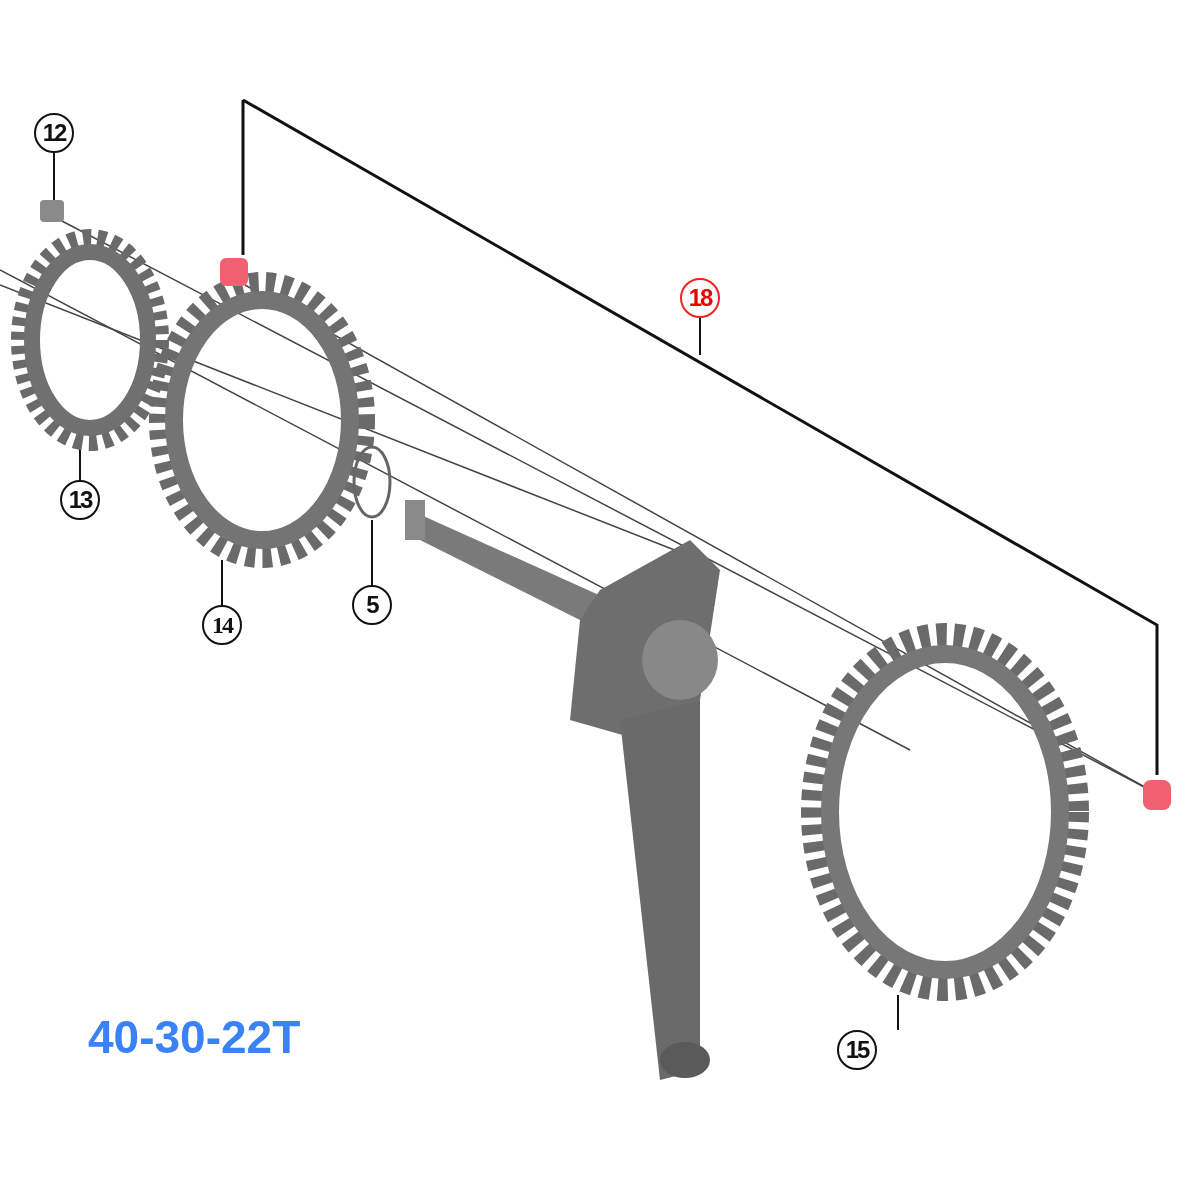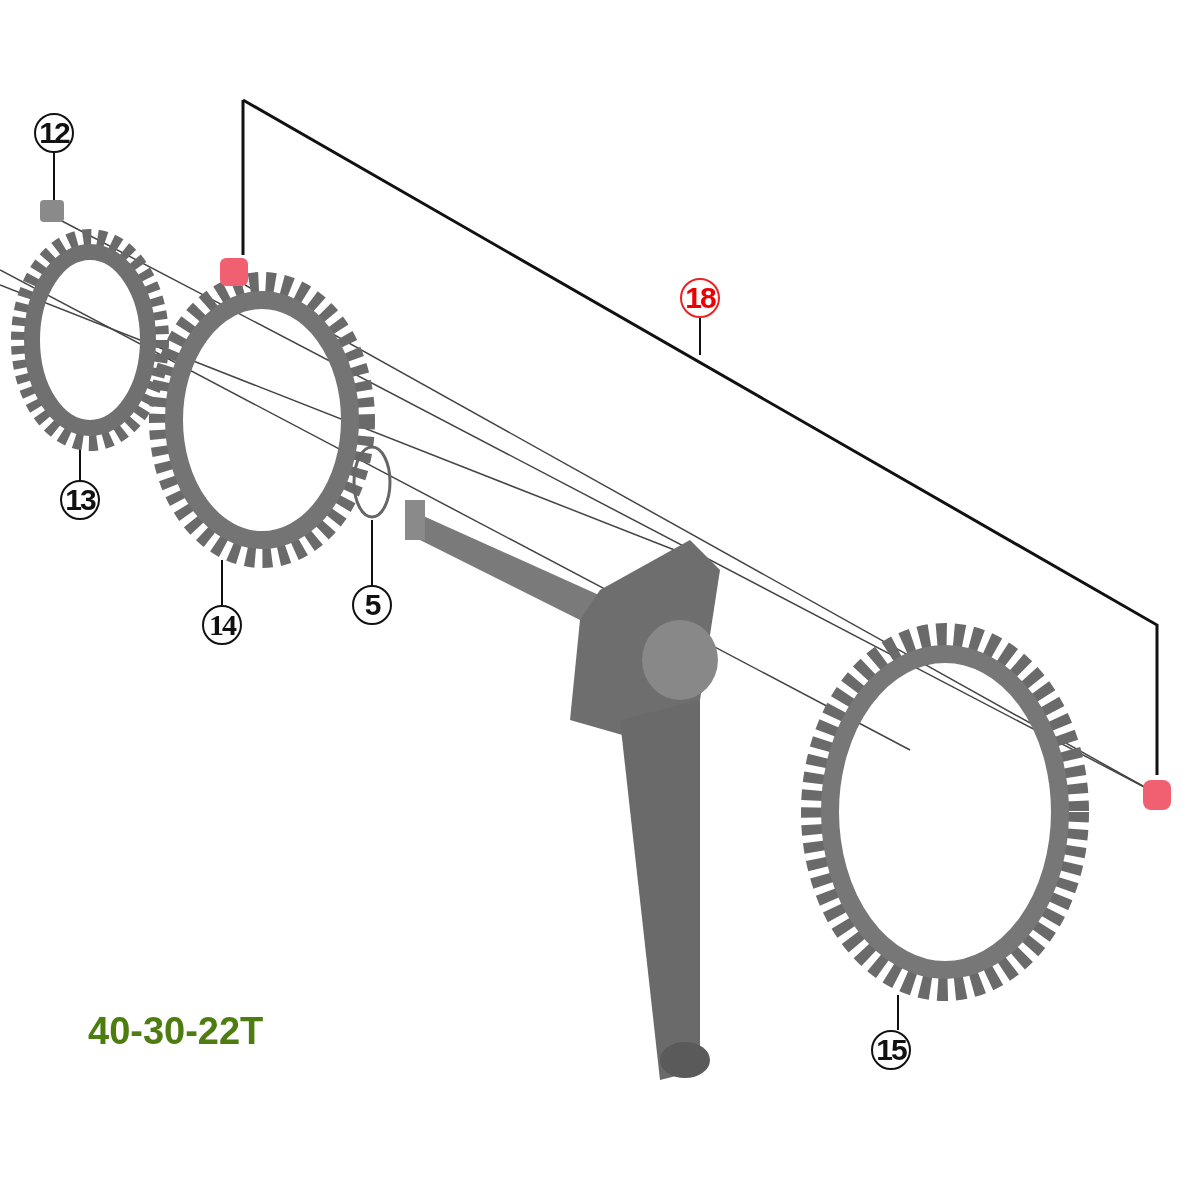--- a/index.html
+++ b/index.html
@@ -1,21 +1,21 @@
 <!DOCTYPE html>
 <html><head>
 <meta charset="utf-8">
 <style>
   html,body{margin:0;padding:0;background:#fff;}
   body{width:1200px;height:1200px;position:relative;overflow:hidden;font-family:"Liberation Sans",sans-serif;}
   svg{position:absolute;left:0;top:0;}
   .callout{position:absolute;width:40px;height:40px;border:2px solid #111;border-radius:50%;background:#fff;
-    display:flex;align-items:center;justify-content:center;font-weight:bold;font-size:30px;color:#111;letter-spacing:-2px;box-sizing:border-box;}
+    display:flex;align-items:center;justify-content:center;font-weight:bold;font-size:24px;color:#111;letter-spacing:-2px;box-sizing:border-box;}
   .callout.red{border-color:#e22;color:#e00;}
-  .spec{position:absolute;left:88px;top:1010px;font-size:38px;font-weight:bold;color:#4d7c0f;}
+  .spec{position:absolute;left:88px;top:1010px;font-size:46px;font-weight:bold;color:#3b82f6;}
 </style>
 </head>
 <body>
 
 <svg width="1200" height="1200" viewBox="0 0 1200 1200">
 
   <g stroke="#444" stroke-width="1.5" fill="none">
     <line x1="60" y1="220" x2="1150" y2="790"></line>
     <line x1="245" y1="285" x2="1150" y2="790"></line>
     <line x1="0" y1="270" x2="910" y2="750"></line>
@@ -66,15 +66,15 @@
 
   <rect x="220" y="258" width="28" height="28" rx="6" fill="#f06070"></rect>
   <rect x="1143" y="780" width="28" height="30" rx="8" fill="#f06070"></rect>
 </svg>
 
 <div class="callout" style="left:34px;top:113px;">12</div>
 <div class="callout" style="left:60px;top:480px;">13</div>
 <div class="callout" style="left:202px;top:605px;font-family:Liberation Serif, serif;">14</div>
 <div class="callout" style="left:352px;top:585px;">5</div>
 <div class="callout red" style="left:680px;top:278px;">18</div>
-<div class="callout" style="left:871px;top:1030px;">15</div>
+<div class="callout" style="left:837px;top:1030px;">15</div>
 
 <div class="spec">40-30-22T</div>
 
 </body></html>

